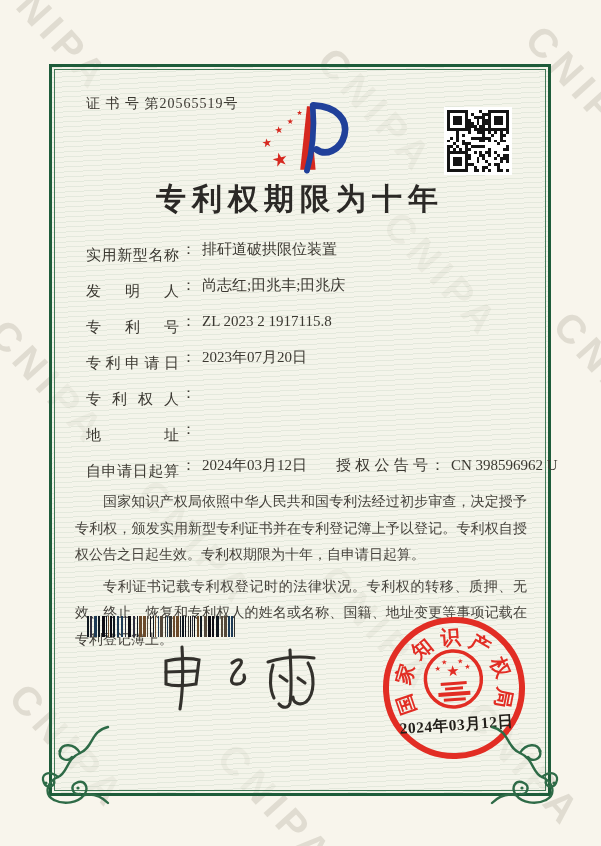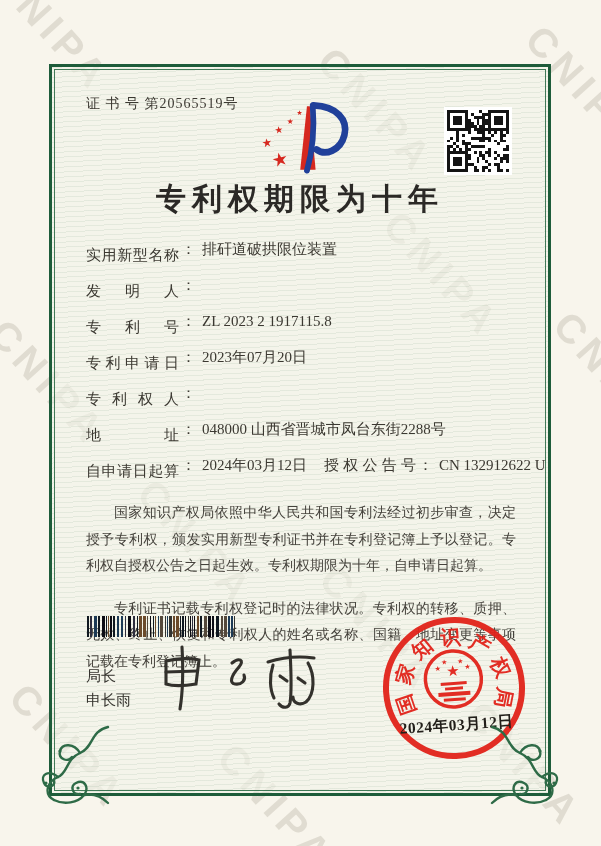--- a/index.html
+++ b/index.html
@@ -35,26 +35,26 @@
   .title{
     position:absolute; left:0; right:0; top:112px; text-align:center;
     font-size:30px; font-weight:700; letter-spacing:6px; color:#2b2926;
   }
   .fields{position:absolute; left:34px; right:26px; top:164px; font-size:15px;}
   .frow{display:flex; align-items:center; height:36px; white-space:nowrap;}
   .flabel{display:inline-block; width:93px; text-align:justify; text-align-last:justify; flex:none;margin-top:12px;}
   .fcolon{flex:none; margin:0 6px 0 2px;}
   .fvalue{flex:none;}
   .grant-date{display:inline-block; width:118px;}
-  .flabel2{display:inline-block; width:92px; text-align:justify; text-align-last:justify; flex:none; margin-left:4px;}
+  .flabel2{display:inline-block; width:92px; text-align:justify; text-align-last:justify; flex:none; margin-left:16px;}
   .paras{
     position:absolute; left:18px; width:462px; top:417px;
     font-size:14px; line-height:1.9; text-align:justify; color:#45423c;
   }
-  .paras p{margin:16px; text-indent:2em;}
+  .paras p{margin:5px; text-indent:2em;}
   .barcode{position:absolute; left:34px; top:549px; width:153px; height:21px;}
   .barcode svg{display:block; width:100%; height:100%;}
   .signer{position:absolute; left:34px; top:597px; font-size:15px; line-height:24px; font-family:"Liberation Sans","DejaVu Sans",sans-serif; color:#33312c;}
   .signature{position:absolute; left:92px; top:572px; width:215px; height:82px;}
   
   .seal{position:absolute; left:328px; top:547px; width:148px; height:148px; transform:rotate(-4deg); opacity:0.95;}
   .seal-ring{position:absolute; inset:3px; border:6px solid #e2231a; border-radius:50%;}
   .seal-chars span{
     position:absolute; left:74px; top:74px; width:0; height:0;
     display:flex; align-items:center; justify-content:center;
@@ -345,47 +345,47 @@
 
     <div class="fields">
       <div class="frow">
         <span class="flabel">实用新型名称</span>
           <span class="fcolon">：</span>
           <span class="fvalue">排矸道破拱限位装置</span>
       </div>
       <div class="frow">
         <span class="flabel">发明人</span>
           <span class="fcolon">：</span>
+          <span class="fvalue">尚志红;田兆丰;田兆庆</span>
       </div>
       <div class="frow">
         <span class="flabel">专利号</span>
           <span class="fcolon">：</span>
           <span class="fvalue">ZL 2023 2 1917115.8</span>
       </div>
       <div class="frow">
         <span class="flabel">专利申请日</span>
           <span class="fcolon">：</span>
           <span class="fvalue">2023年07月20日</span>
       </div>
       <div class="frow">
         <span class="flabel">专利权人</span>
           <span class="fcolon">：</span>
       </div>
       <div class="frow">
         <span class="flabel">地址</span>
           <span class="fcolon">：</span>
-          <span class="fvalue">048000 山西省晋城市凤台东街2288号</span>
       </div>
       <div class="frow">
         <span class="flabel">自申请日起算</span>
           <span class="fcolon">：</span>
           <span class="fvalue grant-date">2024年03月12日</span>
           <span class="flabel2">授权公告号</span>
           <span class="fcolon">：</span>
-          <span class="fvalue">CN 132912622 U</span>
+          <span class="fvalue">CN 398596962 U</span>
       </div>
     </div>
 
     <div class="paras">
       <p>国家知识产权局依照中华人民共和国专利法经过初步审查，决定授予专利权，颁发实用新型专利证书并在专利登记簿上予以登记。专利权自授权公告之日起生效。专利权期限为十年，自申请日起算。</p>
       <p>专利证书记载专利权登记时的法律状况。专利权的转移、质押、无效、终止、恢复和专利权人的姓名或名称、国籍、地址变更等事项记载在专利登记簿上。</p>
     </div>
 
     <div class="barcode">
       <svg viewBox="0 0 153 21" preserveAspectRatio="none">
@@ -431,24 +431,20 @@
           <rect x="126" y="0" width="2" height="21" fill="#0c0c14"></rect>
           <rect x="130" y="0" width="3" height="21" fill="#101820"></rect>
           <rect x="135" y="0" width="2" height="21" fill="#54483a"></rect>
           <rect x="138" y="0" width="3" height="21" fill="#54483a"></rect>
           <rect x="142" y="0" width="2" height="21" fill="#1d3a55"></rect>
           <rect x="145" y="0" width="2" height="21" fill="#1d3a55"></rect>
           <rect x="148" y="0" width="1" height="21" fill="#333330"></rect>
         </svg>
     </div>
 
-    <div class="signer">
-      <div>局长</div>
-      <div>申长雨</div>
-    </div>
 
     <div class="signature">
       <svg viewBox="0 0 215 82" width="215" height="82" fill="none" stroke="#33312c" stroke-width="3.1" stroke-linecap="round">
         <path d="M22,22 C34,19 48,19 55,21 L52,45 C40,47 28,47 22,45 Z"></path>
         <path d="M22,33 L53,32"></path>
         <path d="M38,8 C39,26 39,52 36,70"></path>
         <path d="M88,24 C95,18 101,21 95,28 C87,37 85,44 91,45 C98,46 102,41 100,36"></path>
         <path d="M124,23 C140,18 156,17 170,19"></path>
         <path d="M146,11 C147,30 148,52 146,64 C145,69 139,70 135,65"></path>
         <path d="M129,26 C125,38 126,51 130,59"></path>

